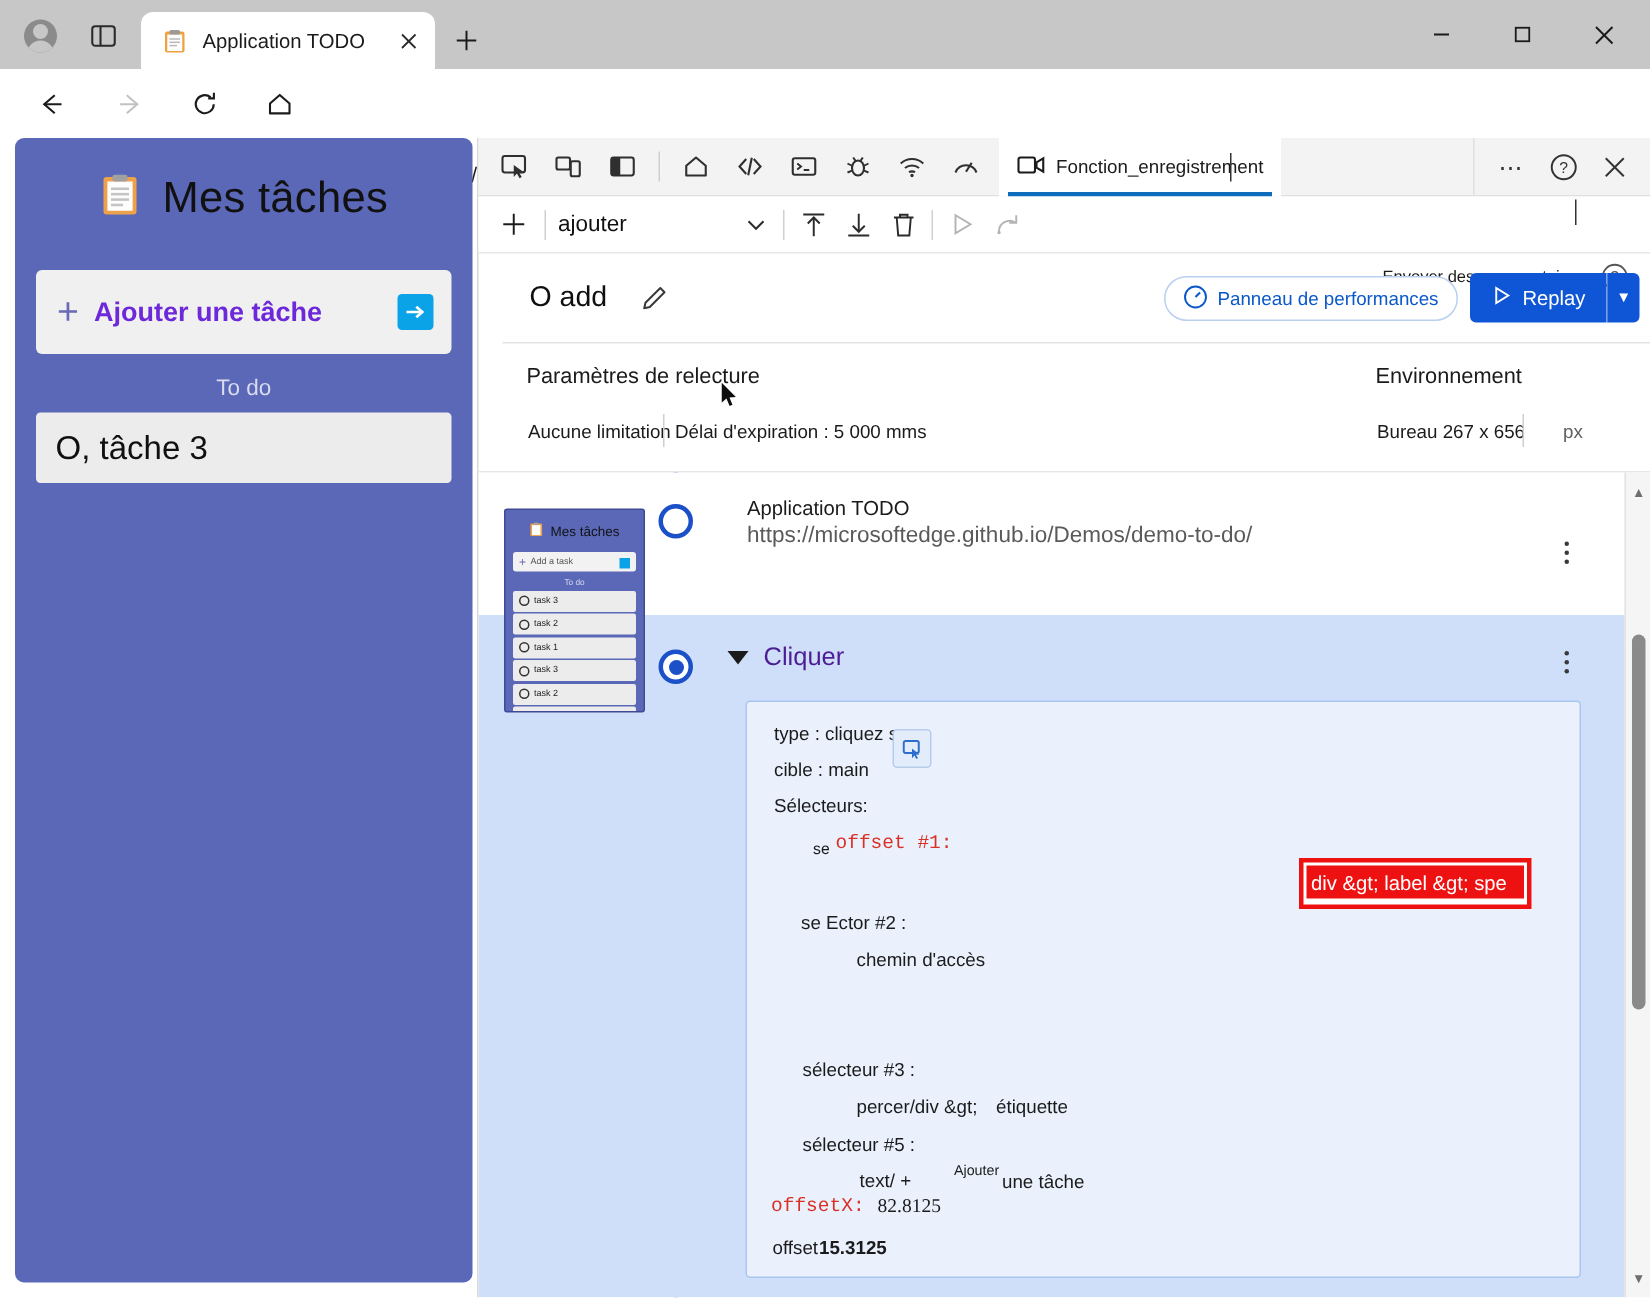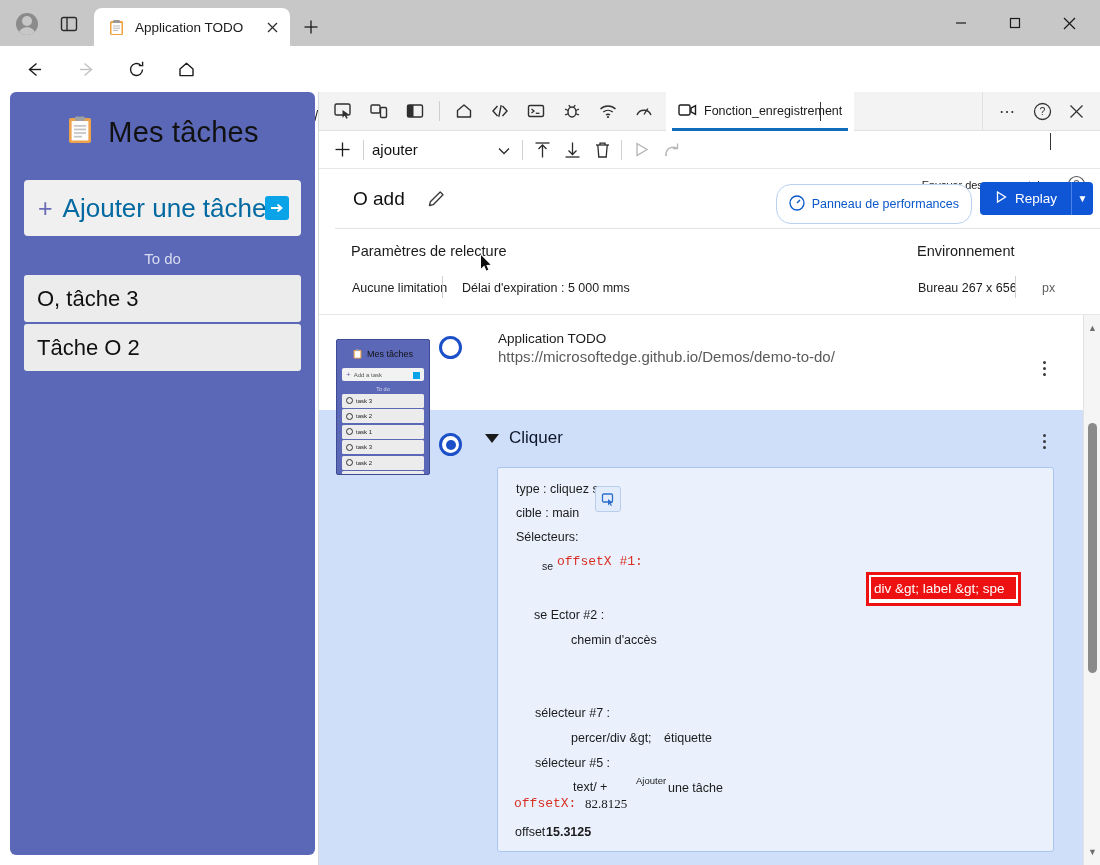--- a/index.html
+++ b/index.html
@@ -95,21 +95,21 @@
     display:flex; align-items:center; justify-content:center; gap:14px;
     height:80px;
   }
   .todo-header .clip{ font-size:28px; line-height:1; }
   .todo-title{ font-size:29px; color:#111; font-weight:400; letter-spacing:.2px;}
   .add-task-box{
     margin:8px 14px 0 14px; height:56px; background:#f0f0f0; border-radius:4px;
     display:flex; align-items:center; padding:0 14px; position:relative;
   }
   .add-plus{ font-size:25px; color:#6a6ab5; margin-right:10px; line-height:1; }
-  .add-task-label{ font-size:26px; color:#0369a1; }
+  .add-task-label{ font-size:18px; color:#6d28d9;font-weight:bold; }
   .add-arrow{
     position:absolute; right:12px; top:16px; width:24px; height:24px;
     background:#0aa3e8; border-radius:3px; display:flex; align-items:center;
     justify-content:center; color:#ffffff; font-size:14px;
   }
   .todo-sub{ text-align:center; font-size:15px; color:#d9dcf0; margin-top:14px; }
   .todo-list{ margin:8px 14px 0 14px; }
   .todo-item{
     background:#ececec; border-radius:3px; height:47px; margin-bottom:2px;
     display:flex; align-items:center; padding-left:13px;
@@ -163,21 +163,21 @@
   .feedback-q{ position:absolute; right:14px; top:44px; width:20px;height:20px;}
 
   
   .rec-title-row{
     position:absolute; left:16px; top:77px; width:782px; height:60px;
     border-bottom:1px solid #e3e3e3; display:flex; align-items:center;
   }
   .rec-title{ margin-left:18px; font-size:19px; color:#0f0f0f; }
   .rec-edit{ margin-left:20px; width:22px;height:22px; color:#3a3a3a;}
   .perf-btn{
-    position:absolute; right:145px; top:15px; height:40px; display:flex;
+    position:absolute; right:145px; top:15px; height:30px; display:flex;
     align-items:center; gap:7px; padding:0 12px; border:1px solid #b9d0f0;
     border-radius:15px; background:#ffffff; color:#0a58ca; font-size:12.5px; white-space:nowrap;
   }
   .replay-btn{
     position:absolute; right:46px; top:13px; height:33px; background:#0f56d7;
     border-radius:4px 0 0 4px; display:flex; align-items:center; gap:7px;
     padding:0 14px; color:#ffffff; font-size:13.5px;
   }
   .replay-caret{
     position:absolute; right:24px; top:13px; width:22px; height:33px; background:#0f56d7;
@@ -243,21 +243,21 @@
   }
   .kebab i{ width:3px;height:3px;border-radius:50%;background:#3a3a3a; display:block;}
 
   .step-click{
     position:absolute; left:0; top:95px; width:765px; height:455px; background:#cfdffa;
   }
   .step-click-hdr{
     position:absolute; left:166px; top:18px; display:flex; align-items:center; gap:10px;
   }
   .caret-down{ width:0;height:0;border-left:7px solid transparent;border-right:7px solid transparent;border-top:9px solid #1b1b1b;}
-  .step-click-title{ font-size:17px; color:#0f172a; }
+  .step-click-title{ font-size:17px; color:#4c1d95; }
   .step-card{
     position:absolute; left:178px; top:57px; width:557px; height:385px;
     background:#eaf1fd; border:1px solid #a9c6f0; border-radius:3px; overflow:hidden;
   }
   .sc-line{ position:absolute; font-size:12.5px; color:#1b1b1b; }
   .sel-copy{
     position:absolute; left:97px; top:18px; width:26px; height:26px;
     border:1px solid #b7cdec; border-radius:3px; background:#e2ecfb;
     display:flex; align-items:center; justify-content:center; color:#2c6ecb;
   }
@@ -436,23 +436,20 @@
           </svg>
     </span>
   </div>
 
   <div class="todo-sub">To do</div>
 
   <div class="todo-list">
     <div class="todo-item">
           <span>O, tâche 3</span>
         </div>
-    <div class="todo-item">
-          <span>Tâche O 2</span>
-        </div>
   </div>
 </div>
 
 <div class="devtools">
 
   <div class="dt-tabbar">
     <div style="width:6px"></div>
     <div class="dt-tool">
       <svg width="20" height="20" viewBox="0 0 20 20">
             <rect x="2" y="3" width="15" height="11" rx="1.6" fill="none" stroke="#2f2f2f" stroke-width="1.4"></rect>
@@ -633,21 +630,21 @@
     <div class="replay-caret">
       <span>▼</span>
     </div>
   </div>
 
   <div class="settings">
     <span class="set-h" style="left:32px; top:14px;">Paramètres de relecture</span>
     <span class="set-h" style="left:598px; top:14px;">Environnement</span>
     <span class="set-v" style="left:33px; top:52px;">Aucune limitation</span>
     <span class="set-divider" style="left:123px; top:47px;"></span>
-    <span class="set-v" style="left:143px; top:52px;">Délai d'expiration : 5 000 mms</span>
+    <span class="set-v" style="left:131px; top:52px;">Délai d'expiration : 5 000 mms</span>
     <span class="set-v" style="left:599px; top:52px;">Bureau 267 x 656</span>
     <span class="set-divider" style="left:696px; top:47px;"></span>
     <span class="set-v" style="left:723px; top:52px; color:#606060;">px</span>
   </div>
 
   <div class="steps-wrap">
     <div class="timeline"></div>
 
     <div class="step-nav">
       <div class="step-nav-text">
@@ -678,30 +675,30 @@
         <span class="sc-line" style="left:18px; top:38px;">cible : main</span>
         <span class="sc-line" style="left:18px; top:62px;">Sélecteurs:</span>
         <span class="sel-copy">
           <svg width="15" height="15" viewBox="0 0 15 15">
                 <rect x="1.5" y="2" width="10" height="8" rx="1.2" fill="none" stroke="#2c6ecb" stroke-width="1.3"></rect>
                 <path d="M7 7 L7 13.5 L8.6 11.7 L9.9 14 L11 13.4 L9.6 11.2 L12 11 Z" fill="#2c6ecb"></path>
               </svg>
         </span>
 
         <span class="sc-line" style="left:44px; top:92px; font-size:10.5px;">se</span>
-        <span class="mono-red" style="position:absolute; left:59px; top:86px;">offsetX #1:</span>
+        <span class="mono-red" style="position:absolute; left:59px; top:86px;">offset #1:</span>
 
         <div class="sel-hl">
           <div class="sel-hl-inner">div &amp;gt; label &amp;gt; spe</div>
         </div>
 
         <span class="sc-line" style="left:36px; top:140px;">se Ector #2 :</span>
         <span class="sc-line" style="left:73px; top:165px;">chemin d'accès</span>
 
-        <span class="sc-line" style="left:37px; top:238px;">sélecteur #7 :</span>
+        <span class="sc-line" style="left:37px; top:238px;">sélecteur #3 :</span>
         <span class="sc-line" style="left:73px; top:263px;">percer/div &amp;gt;</span>
         <span class="sc-line" style="left:166px; top:263px;">étiquette</span>
 
         <span class="sc-line" style="left:37px; top:288px;">sélecteur #5 :</span>
         <span class="sc-line" style="left:75px; top:312px;">text/ +</span>
         <span class="sc-line" style="left:138px; top:307px; font-size:9.5px;">Ajouter</span>
         <span class="sc-line" style="left:170px; top:313px;">une tâche</span>
 
         <span class="mono-red" style="position:absolute; left:16px; top:328px;">offsetX:</span>
         <span class="mono-dark" style="position:absolute; left:87px; top:328px;font-family:Liberation Serif, serif;">82.8125</span>

